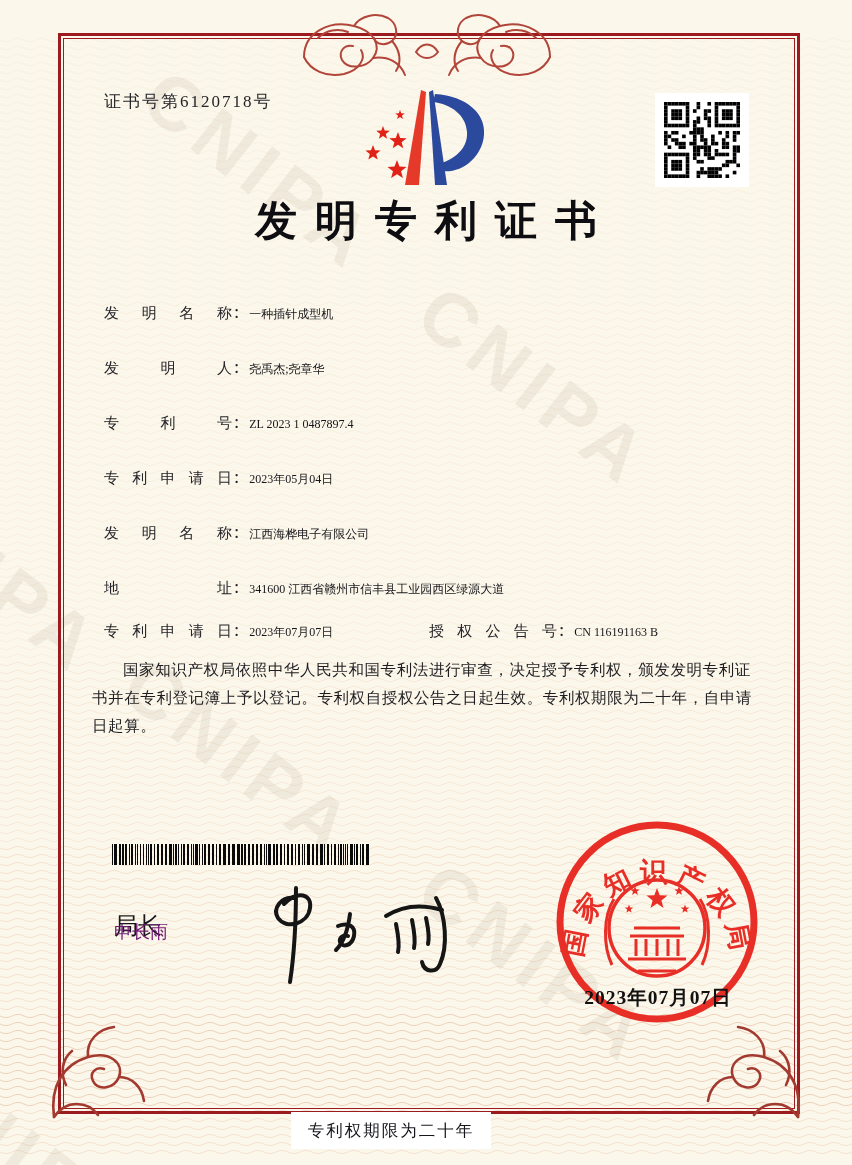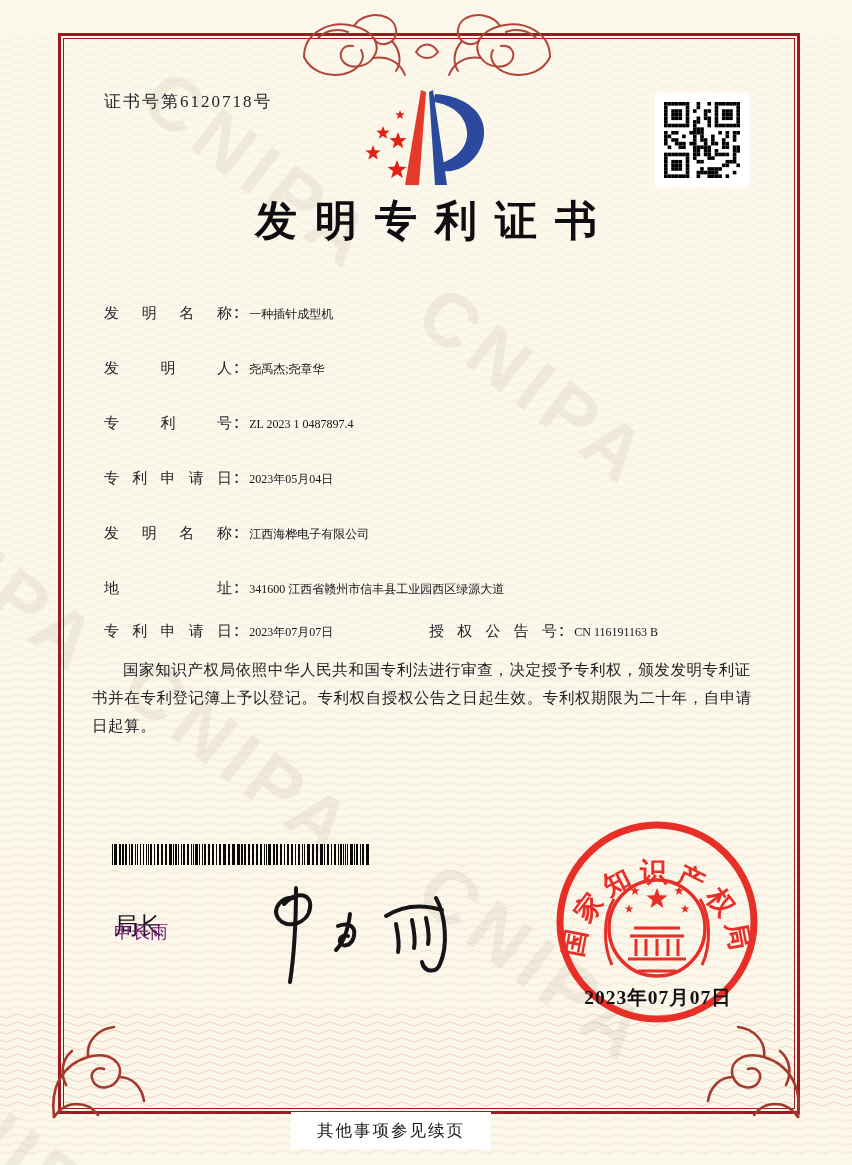--- a/index.html
+++ b/index.html
@@ -635,15 +635,15 @@
     <g id="seal-stars" fill="#e8251d">
         <polygon points="107.0,73.0 109.7,80.3 117.5,80.6 111.4,85.4 113.5,92.9 107.0,88.6 100.5,92.9 102.6,85.4 96.5,80.6 104.3,80.3"></polygon>
         <polygon points="85.0,71.0 86.2,74.3 89.8,74.5 87.0,76.6 87.9,80.0 85.0,78.1 82.1,80.0 83.0,76.6 80.2,74.5 83.8,74.3"></polygon>
         <polygon points="129.0,71.0 130.2,74.3 133.8,74.5 131.0,76.6 131.9,80.0 129.0,78.1 126.1,80.0 127.0,76.6 124.2,74.5 127.8,74.3"></polygon>
         <polygon points="79.0,89.5 80.1,92.5 83.3,92.6 80.8,94.6 81.6,97.6 79.0,95.9 76.4,97.6 77.2,94.6 74.7,92.6 77.9,92.5"></polygon>
         <polygon points="135.0,89.5 136.1,92.5 139.3,92.6 136.8,94.6 137.6,97.6 135.0,95.9 132.4,97.6 133.2,94.6 130.7,92.6 133.9,92.5"></polygon>
       </g>
   </svg>
   <div class="seal-date">2023年07月07日</div>
 
-  <div class="note-box">其他事项参见续页</div>
+  <div class="note-box">专利权期限为二十年</div>
 
 </div>
 
 </body></html>

